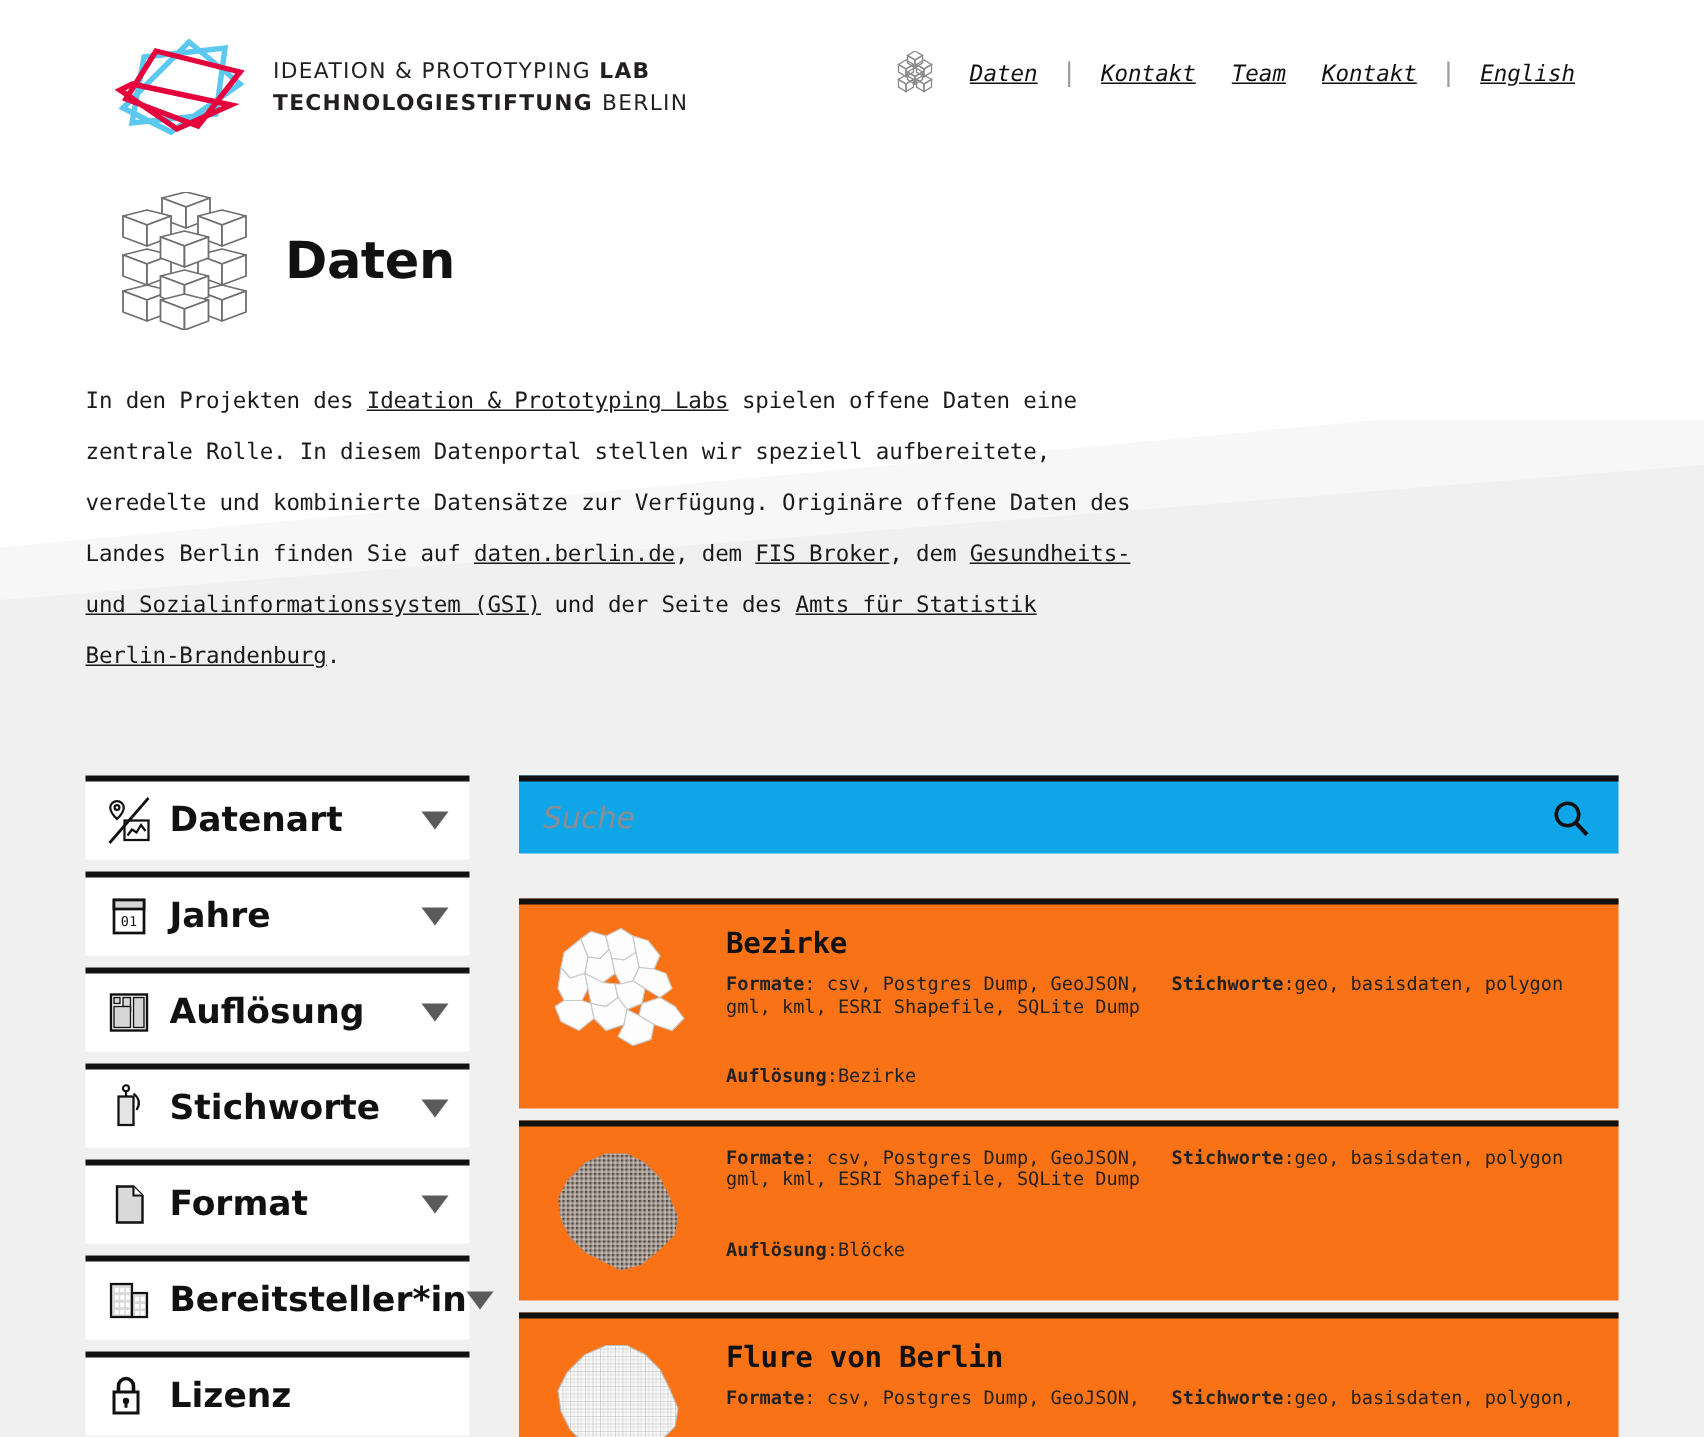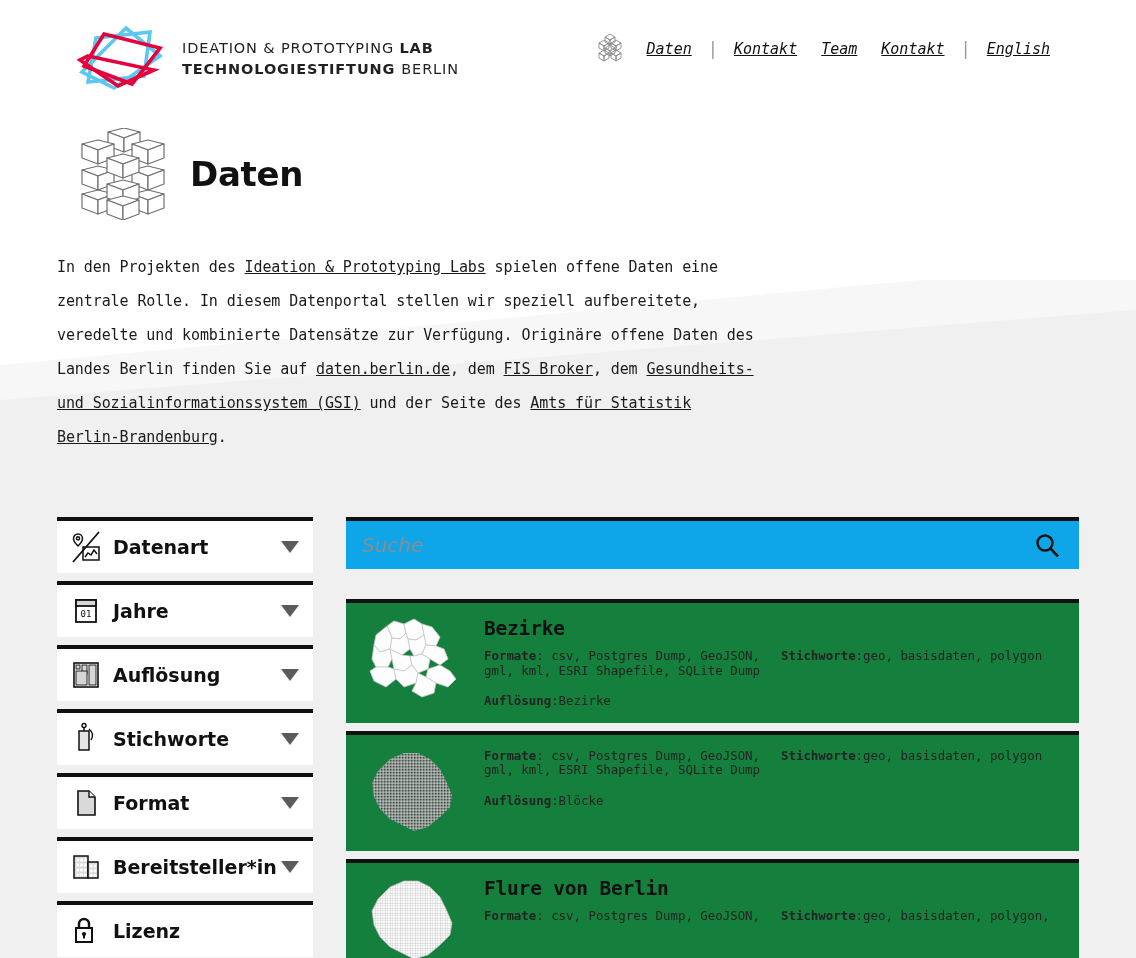--- a/index.html
+++ b/index.html
@@ -90,21 +90,21 @@
     height: 56px;
     margin-bottom: 8px;
     display: flex; align-items: center;
     padding: 0 14px 0 12px;
     cursor: pointer;
   }
   .filter-icon { width: 34px; height: 34px; flex: 0 0 34px; margin-right: 10px; }
   .filter-label {
     flex: 1 1 auto;
     font-family: "DejaVu Sans", "Liberation Sans", sans-serif;
-    font-size: 19px; font-weight: 700; color: #111;
+    font-size: 23px; font-weight: 700; color: #111;
   }
   .caret {
     width: 0; height: 0; flex: 0 0 auto;
     border-left: 9px solid transparent;
     border-right: 9px solid transparent;
     border-top: 12px solid #5b5b5b;
   }
 
   
   .results { flex: 1 1 auto; min-width: 0; }
@@ -115,39 +115,39 @@
   }
   .search-input {
     flex: 1 1 auto; border: none; outline: none; background: transparent;
     font-family: "DejaVu Sans", "Liberation Sans", sans-serif;
     font-size: 20px; font-style: italic; color: #1a1a1a;
   }
   .search-input::placeholder { color: #8d8d8d; font-style: italic; opacity: 1; }
   .search-icon { width: 28px; height: 28px; flex: 0 0 28px; }
 
   .card {
-    background: #15803d; border-top: 4px solid #111;
+    background: #f97316; border-top: 4px solid #111;
     margin-bottom: 8px;
     display: flex; align-items: flex-start;
     padding: 10px 14px 14px 14px;
     min-height: 108px;
     cursor: pointer;
   }
   .card-thumb { width: 106px; height: 92px; flex: 0 0 106px; margin-right: 18px; }
   .card-body { flex: 1 1 auto; min-width: 0; padding-top: 4px; }
   .card-title {
     font-size: 19.5px; font-weight: 700; color: #111;
     margin-bottom: 9px; letter-spacing: -0.2px;
   }
   .meta-row { display: flex; gap: 10px; }
   .meta-formate { width: 287px; flex: 0 0 287px; }
   .meta-stich { flex: 1 1 auto; }
   .meta { font-size: 12.4px; line-height: 14.6px; color: #222; }
   .meta b { font-weight: 700; margin-top: 19px; }
-  .meta-res { font-size: 12.4px; line-height: 14.6px; color: #222; margin-top: 16px; }
+  .meta-res { font-size: 12.4px; line-height: 14.6px; color: #222; margin-top: 32px; }
   .meta-res b { font-weight: 700; }
 </style>
 </head>
 <body>
 
 <div class="page">
 
   <div class="bg-wedge"></div>
   <div class="bg-wedge-soft"></div>
 

